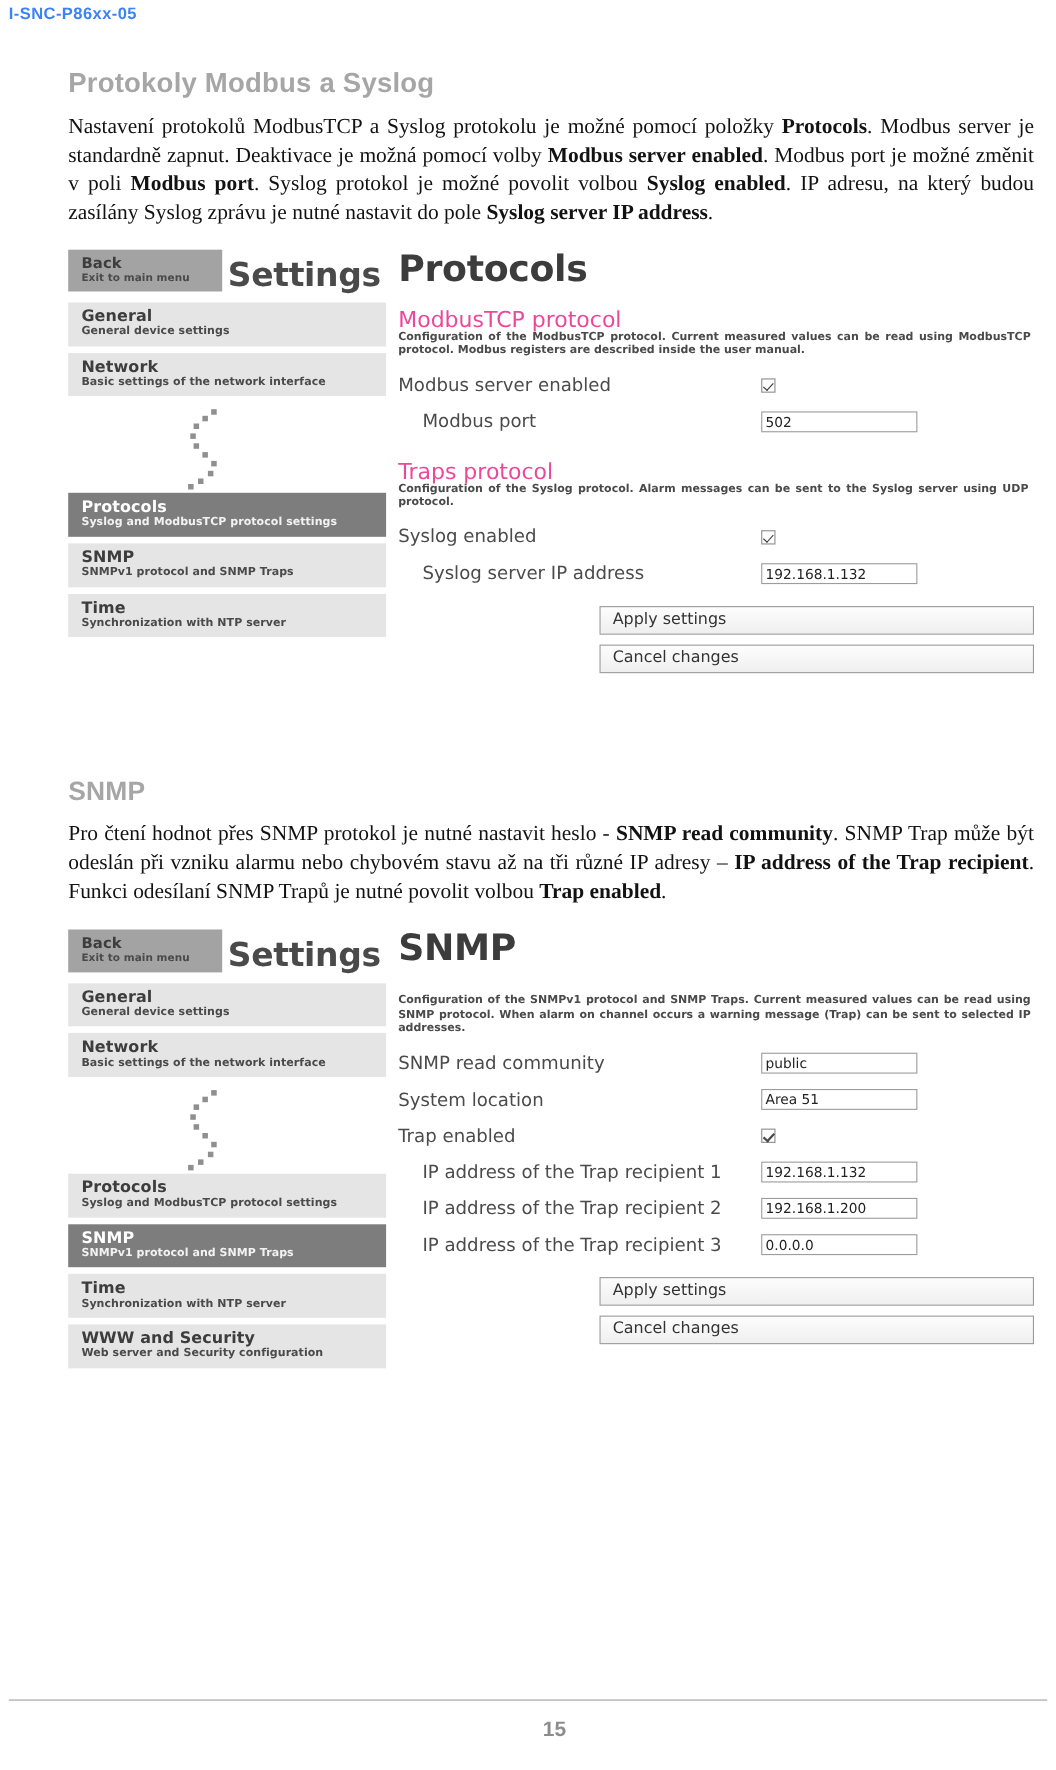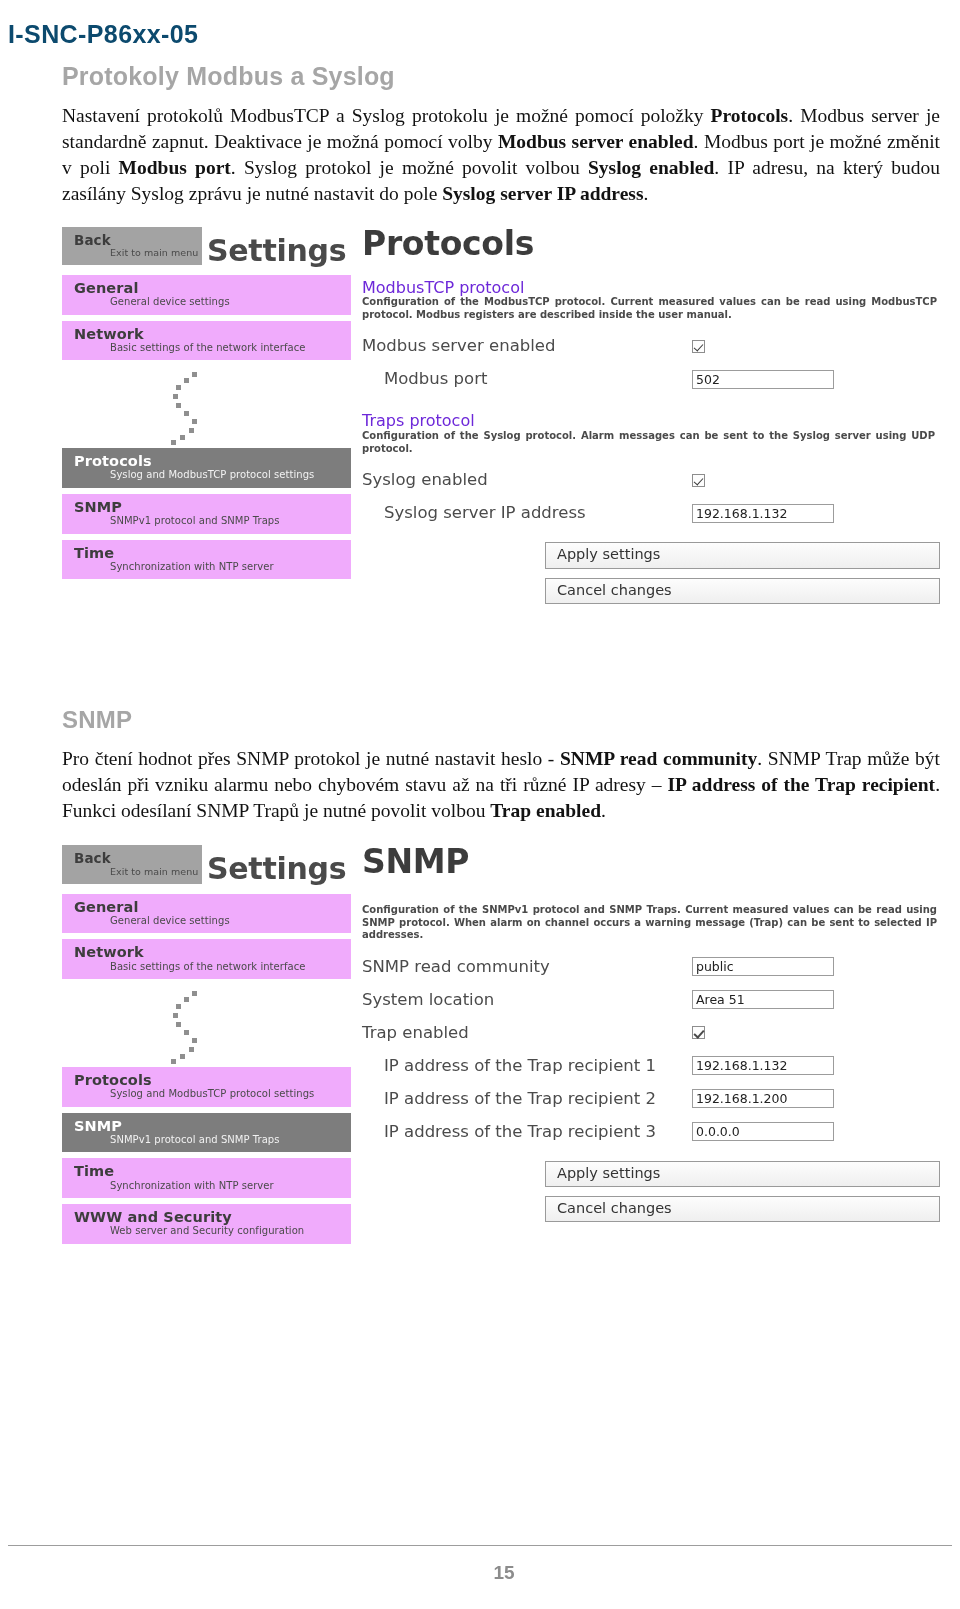--- a/index.html
+++ b/index.html
@@ -11,27 +11,27 @@
     width: 960px;
     height: 1609px;
     position: relative;
     font-family: "Liberation Serif", serif;
     overflow: hidden;
   }
 
   
   .doc-header {
     position: absolute;
-    top: 20px;
+    top: 4px;
     left: 8px;
     font-family: "Liberation Sans", sans-serif;
     font-weight: bold;
-    font-size: 25px;
+    font-size: 15px;
     letter-spacing: 0.4px;
-    color: #0c4a6e;
+    color: #3b82f6;
   }
 
   
   .page-body {
     position: absolute;
     top: 62px;
     left: 62px;
     width: 878px;
   }
 
@@ -73,21 +73,21 @@
   }
 
   
   .nav-col {
     position: absolute;
     left: 0;
     top: 0;
     width: 289px;
   }
   .nav-item {
-    background: #f0abfc;
+    background: #e5e5e5;
     padding: 6px 0 7px 12px;
     margin-bottom: 6px;
     line-height: 1.05;
   }
   .nav-item.active {
     background: #7d7d7d;
     color: #ffffff;
   }
   .nav-item.back {
     width: 128px;
@@ -97,27 +97,26 @@
   .nav-title {
     font-weight: bold;
     font-size: 14.5px;
     color: #3d3d3d;
     display: block;
     letter-spacing: 0.1px;
   }
   .nav-item.active .nav-title { color: #ffffff; }
   .nav-item.back .nav-title { font-size: 13.5px; }
   .nav-sub {
-    font-weight: normal;
+    font-weight: bold;
     font-size: 10px;
     color: #4a4a4a;
     display: block;
     margin-top: 1px;
     letter-spacing: 0.05px;
-    margin-left: 36px;
   }
   .nav-item.active .nav-sub { color: #f2f2f2; }
   .nav-item.back .nav-sub { font-size: 9.5px; }
 
   
   .dots-wrap {
     position: relative;
     height: 82px;
     width: 289px;
   }
@@ -137,22 +136,22 @@
   }
   .page-heading {
     font-size: 33px;
     font-weight: bold;
     color: #3c3c3c;
     letter-spacing: -0.3px;
     margin: 0 0 20px 0;
     line-height: 1;
   }
   .group-title {
-    font-size: 16px;
-    color: #6d28d9;
+    font-size: 20px;
+    color: #ec4899;
     line-height: 1.05;
     margin: 0;
   }
   .group-desc {
     font-size: 10px;
     font-weight: bold;
     color: #4a4a4a;
     line-height: 1.25;
     text-align: justify;
     margin: 0 0 14px 0;

